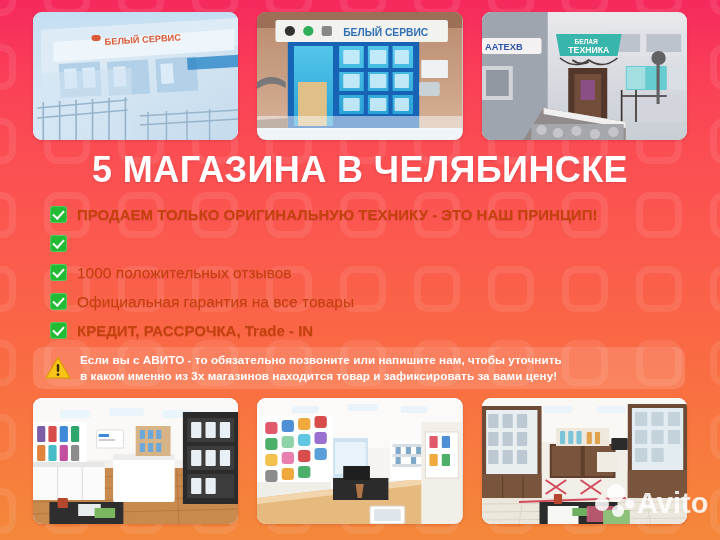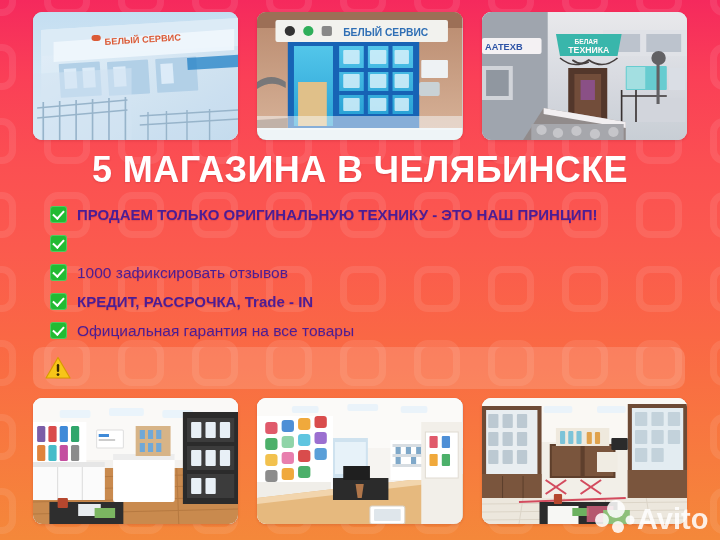--- a/index.html
+++ b/index.html
@@ -85,21 +85,21 @@
   .bullets {
     position: absolute;
     top: 200px;
     left: 50px;
     width: 640px;
   }
   .bullet {
     display: flex;
     align-items: center;
     height: 29px;
-    color: #4c1d95;
+    color: #c2410c;
   }
   .check {
     width: 17px; height: 17px;
     flex: 0 0 17px;
     border-radius: 3px;
     background: #22bb33;
     position: relative;
     margin-right: 10px;
     box-shadow: 0 0 0 1px rgba(255,255,255,.22) inset;
   }
@@ -145,21 +145,21 @@
     font-weight: bold;
     line-height: 1.36;
     letter-spacing: .05px;
   }
   .notice-text span { display: block; white-space: nowrap; }
 
   
   .avito {
     position: absolute;
     right: 8px;
-    bottom: 4px;
+    bottom: 20px;
     width: 118px;
     height: 40px;
     opacity: .93;
     pointer-events: none;
   }
 </style>
 </head>
 <body>
 
 <div class="bg-pattern" style="background: none; mask-image: none;">
@@ -425,42 +425,46 @@
     <span class="check"></span>
     <span class="bullet-text">ПРОДАЕМ ТОЛЬКО ОРИГИНАЛЬНУЮ ТЕХНИКУ - ЭТО НАШ ПРИНЦИП!</span>
   </div>
 
   <div class="bullet">
     <span class="check"></span>
   </div>
 
   <div class="bullet">
     <span class="check"></span>
-    <span class="bullet-text">1000 зафиксировать отзывов</span>
+    <span class="bullet-text">1000 положительных отзывов</span>
+  </div>
+
+  <div class="bullet">
+    <span class="check"></span>
+    <span class="bullet-text">Официальная гарантия на все товары</span>
   </div>
 
   <div class="bullet strong">
     <span class="check"></span>
     <span class="bullet-text">КРЕДИТ, РАССРОЧКА, Trade - IN</span>
-  </div>
-
-  <div class="bullet">
-    <span class="check"></span>
-    <span class="bullet-text">Официальная гарантия на все товары</span>
   </div>
 
 </div>
 
 <div class="notice">
   <span class="warn-icon">
     <svg viewBox="0 0 26 24" width="26" height="24">
       <path d="M13 1.5 L25 22 L1 22 Z" fill="#f7c518" stroke="#d89b00" stroke-width="1.2" stroke-linejoin="round"></path>
       <rect x="11.8" y="8" width="2.4" height="8" rx="1.2" fill="#3a2b00"></rect>
       <circle cx="13" cy="18.6" r="1.4" fill="#3a2b00"></circle>
     </svg>
+  </span>
+  <span class="notice-text">
+    <span>Если вы с АВИТО - то обязательно позвоните или напишите нам, чтобы уточнить</span>
+    <span>в каком именно из 3х магазинов находится товар и зафиксировать за вами цену!</span>
   </span>
 </div>
 
 <div class="photo-row bottom">
 
   <div class="photo">
     <svg viewBox="0 0 200 126" preserveAspectRatio="none">
       <rect width="200" height="126" fill="#f3f1ee"></rect>
       <rect x="0" y="0" width="200" height="62" fill="#faf9f7"></rect>
       <g fill="#eaf4fb">

